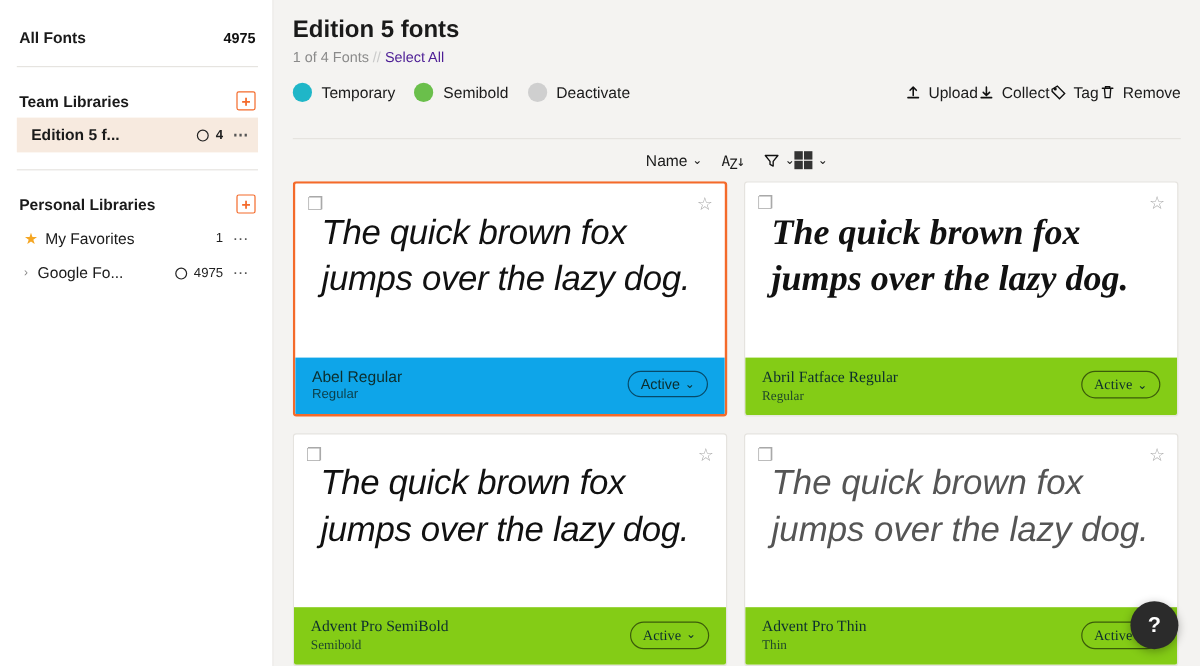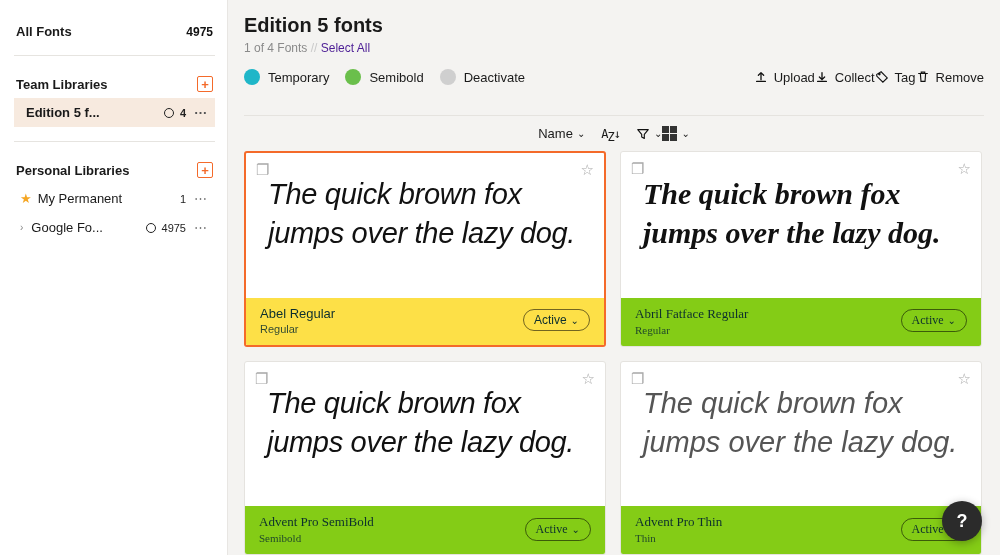--- a/index.html
+++ b/index.html
@@ -48,21 +48,21 @@
   .card { background: #fff; border: 1px solid #e5e3df; border-radius: 3px; display: flex; flex-direction: column; overflow: hidden; position: relative; }
   .card.selected { border: 2px solid #f46a2a; }
   .card-body { flex: 1; padding: 22px 22px 18px 22px; position: relative; }
   .card-top-icons { position: absolute; top: 8px; left: 10px; right: 10px; display: flex; justify-content: space-between; color: #a9a9a9; font-size: 15px; }
   .top-icon { cursor: pointer; }
   .preview { font-size: 29px; line-height: 1.35; color: #111; font-style: italic; }
   .preview.serif { font-family: Georgia, "Times New Roman", serif; font-weight: 800; font-size: 30px; line-height: 1.3; }
   .preview.light { font-weight: 200; color: #555; font-family: "Helvetica Neue", Arial, sans-serif; }
   .preview.cond { font-family: "Arial Narrow", "Helvetica Neue", Arial, sans-serif; letter-spacing: -0.3px; }
   .card-foot { padding: 8px 14px 10px 14px; display: flex; align-items: center; justify-content: space-between; color: #0c2e2e; }
-  .card-foot.perm { background: #fde047; }
+  .card-foot.perm { background: #0ea5e9; }
   .card-foot.temp { background: #84cc16; font-family: Liberation Serif, serif; }
   .font-meta .fn { font-size: 13px; font-weight: 500; }
   .font-meta .fs { font-size: 11px; opacity: 0.85; margin-top: 2px; }
   .active-pill { border: 1.5px solid rgba(0,0,0,0.55); border-radius: 999px; padding: 3px 10px; font-size: 12px; display: flex; align-items: center; gap: 4px; cursor: pointer; }
 
   .help-fab { position: absolute; right: 18px; bottom: 14px; width: 40px; height: 40px; border-radius: 50%; background: #2b2b2b; color: #fff; display: flex; align-items: center; justify-content: center; font-size: 18px; font-weight: 700; box-shadow: 0 2px 8px rgba(0,0,0,0.3); cursor: pointer; }
 
   svg { display: block; }
 </style>
 </head>
@@ -89,21 +89,21 @@
 
     <hr class="side-divider" style="margin-top:14px;">
 
     <div class="side-row header">
       <span>Personal Libraries</span>
       <span class="plus-box">+</span>
     </div>
 
     <div class="lib-row">
       <span class="star">★</span>
-      <span class="lib-name">My Permanent</span>
+      <span class="lib-name">My Favorites</span>
       <span class="lib-badge">1</span>
       <span class="dots">⋯</span>
     </div>
 
     <div class="lib-row">
       <span class="chev">›</span>
       <span class="lib-name">Google Fo...</span>
       <span class="circle-open"></span>
       <span class="lib-badge">4975</span>
       <span class="dots">⋯</span>

